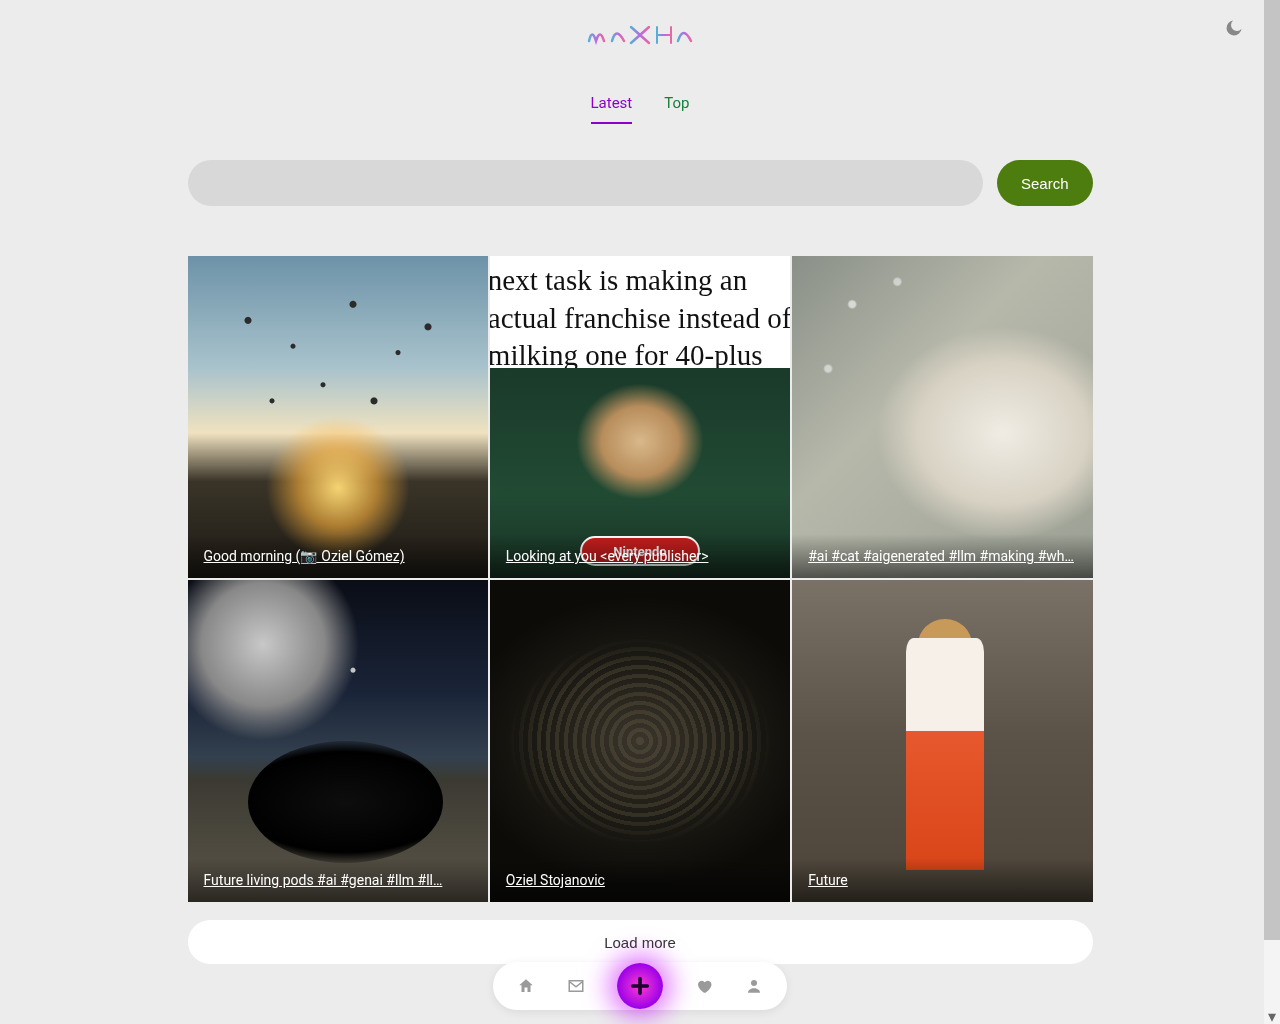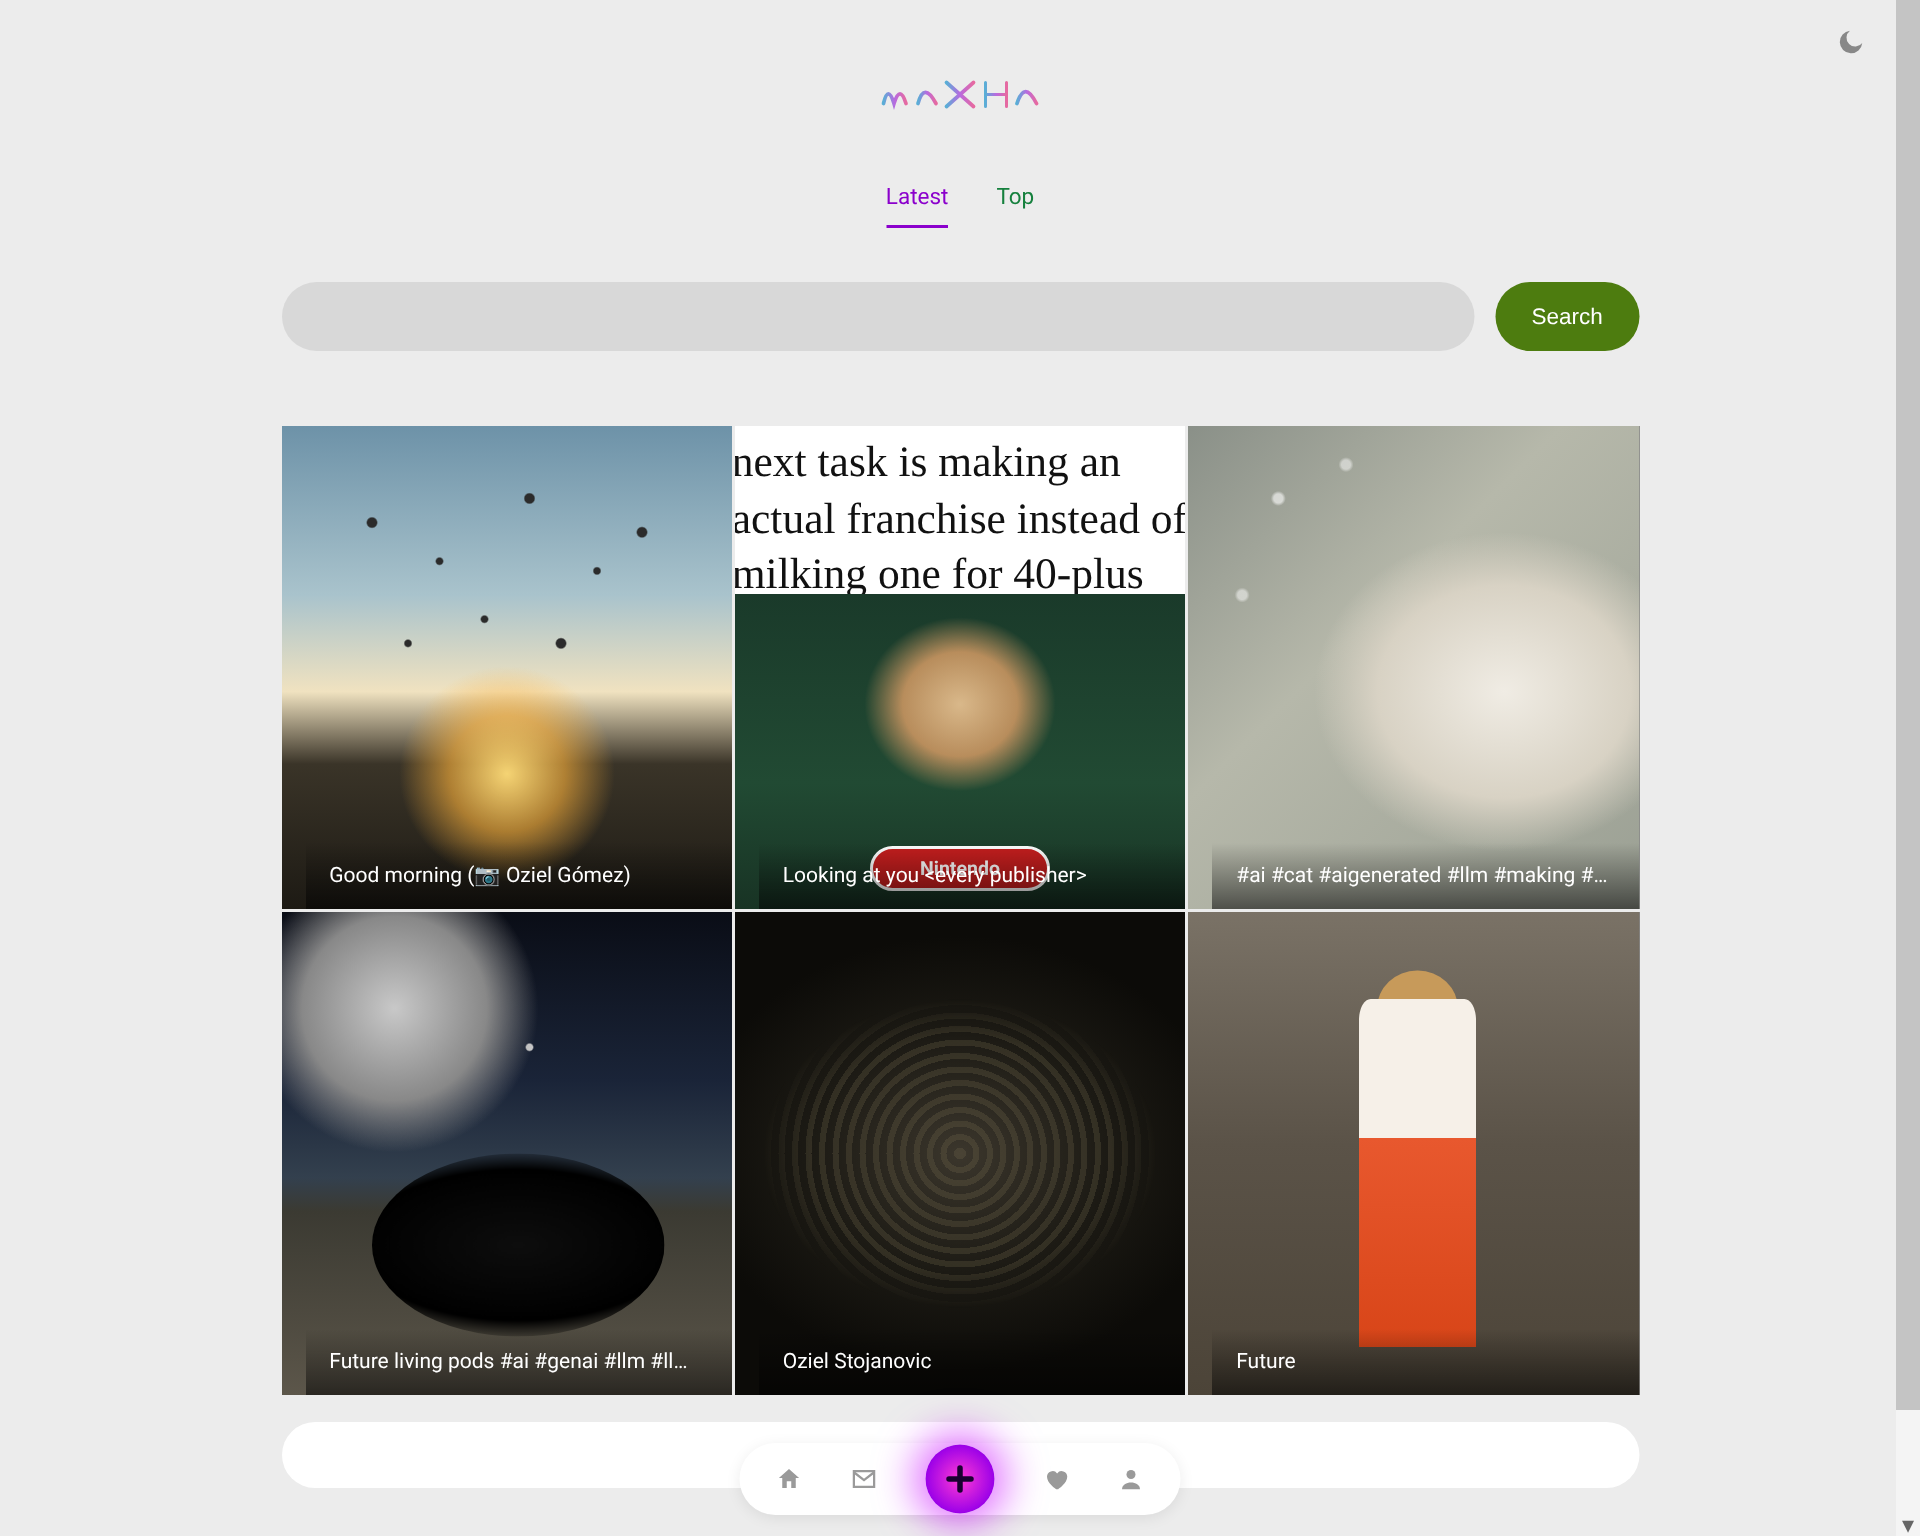--- a/index.html
+++ b/index.html
@@ -17,21 +17,21 @@
     top: 18px;
     right: 36px;
     width: 20px;
     height: 20px;
     color: #888;
     cursor: pointer;
   }
   .container {
     width: 905px;
     margin: 0 auto;
-    padding-top: 48px;
+    padding-top: 20px;
   }
   .logo {
     text-align: center;
     margin-bottom: 40px;
   }
   .logo svg { width: 110px; height: 30px; }
   .tabs {
     display: flex;
     justify-content: center;
     gap: 32px;
@@ -85,28 +85,29 @@
     overflow: hidden;
     cursor: pointer;
     background: #222;
   }
   .card .img-placeholder {
     position: absolute;
     inset: 0;
   }
   .card .caption {
     position: absolute;
-    left: 16px; right: 0; bottom: 0;
+    left: 0; right: 0; bottom: 0;
     padding: 14px 16px;
     font-size: 14px;
     color: #fff;
     background: linear-gradient(to top, rgba(0,0,0,0.55), rgba(0,0,0,0));
     white-space: nowrap;
     overflow: hidden;
     text-overflow: ellipsis;
+    text-decoration: underline;
   }
   
   .img-balloons {
     background:
       radial-gradient(circle at 50% 72%, rgba(255,220,120,0.95) 0%, rgba(255,180,60,0.6) 14%, rgba(0,0,0,0) 26%),
       linear-gradient(to bottom, #6d92a8 0%, #a9c3cc 35%, #f0e2c0 55%, #3a3428 70%, #1d1a14 100%);
   }
   .img-balloons::before {
     content:"";
     position:absolute; inset:0;

